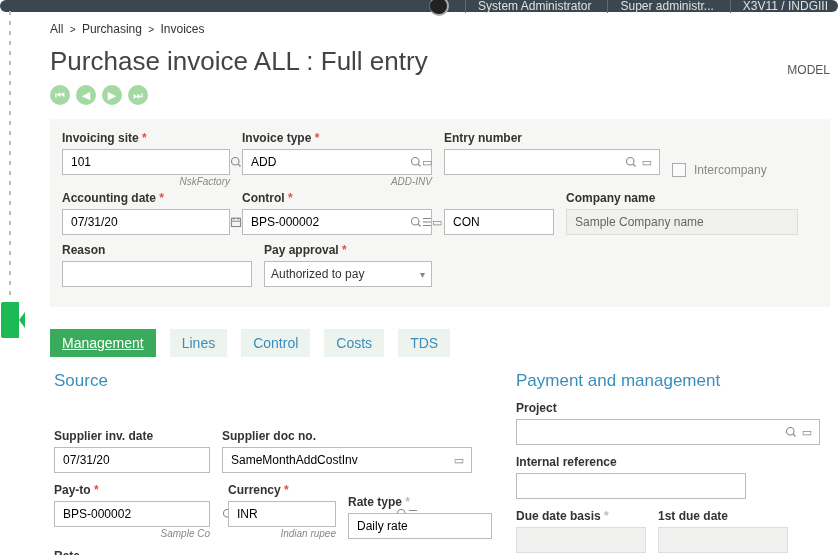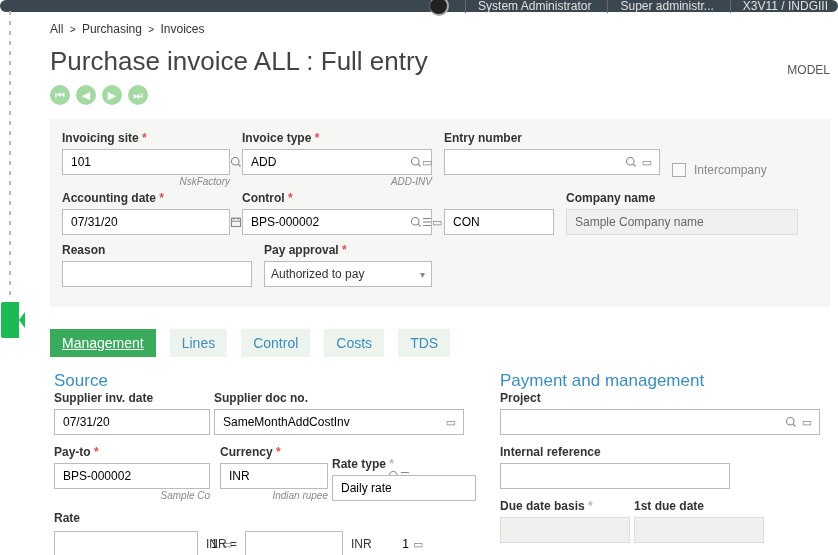--- a/index.html
+++ b/index.html
@@ -34,27 +34,27 @@
 .hint { font-size: 10px; color: #888; font-style: italic; text-align: right; margin-top: 1px; }
 .select { display: flex; align-items: center; background: #fff; border: 1px solid #bbb; height: 26px; padding: 0 6px; justify-content: space-between; }
 .caret { font-size: 10px; color: #888; }
 .chk { width: 14px; height: 14px; border: 1px solid #aaa; background: #fafafa; display: inline-block; }
 .intercompany { display: flex; align-items: center; gap: 8px; margin-top: 22px; color: #888; }
 .tabs { display: flex; gap: 14px; margin: 22px 0 0 0; }
 .tab { padding: 6px 12px; background: #edf4ee; color: #3b8dbd; font-size: 14px; cursor: pointer; }
 .tab.active { background: #3aab5c; color: #fff; text-decoration: underline; }
 .panel { padding: 14px 10px 10px 4px; display: flex; gap: 24px; margin-right: 8px; }
 .col { flex: 1; }
-.h2 { color: #3b8dbd; font-size: 17px; font-weight: 400; }
+.h2 { color: #3b8dbd; font-size: 17px; font-weight: 400; margin-bottom: 10px; }
 .panel .label { font-weight: bold; color: #333; }
-.subrow { display: flex; gap: 4px; align-items: flex-end; }
+.subrow { display: flex; gap: 12px; align-items: flex-end; }
 .rate-row { display: flex; align-items: center; gap: 8px; margin-top: 6px; }
 .w1 { width: 168px; } .w2 { width: 190px; } .w3 { width: 216px; }
 .w4 { width: 156px; } .w5 { width: 110px; } .w6 { width: 114px; padding-left: 6px; }
-.w7 { width: 250px; } .w8 { width: 130px; } .w9 { width: 232px; }
+.w7 { width: 250px; margin-top: 28px; } .w8 { width: 130px; } .w9 { width: 232px; }
 .w10 { width: 144px; }
 svg.ic { width: 12px; height: 12px; fill: none; stroke: #888; stroke-width: 1.5; }
 </style>
 </head>
 <body>
 
 <div class="topbar">
   <div class="topright">
     <span class="avatar"></span>
     <span>System Administrator</span>

